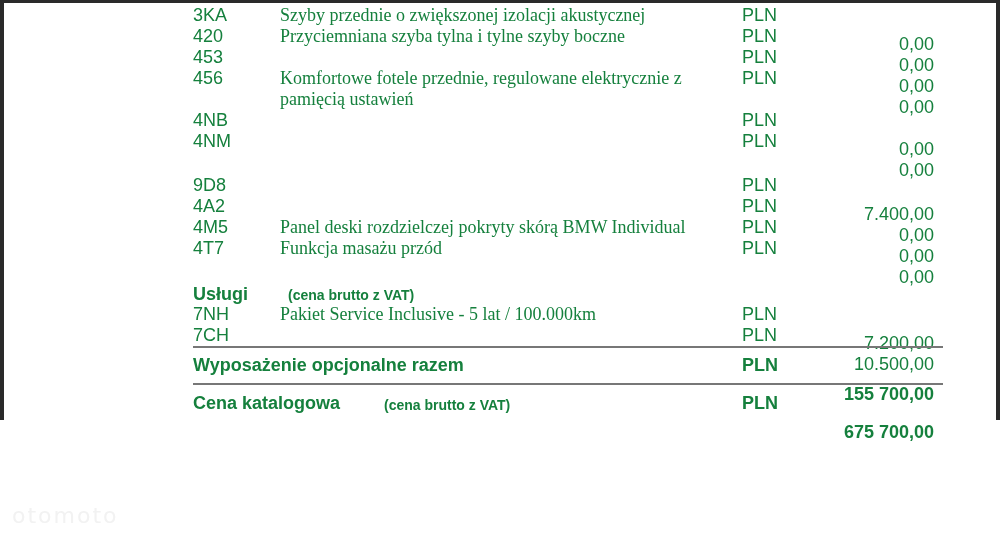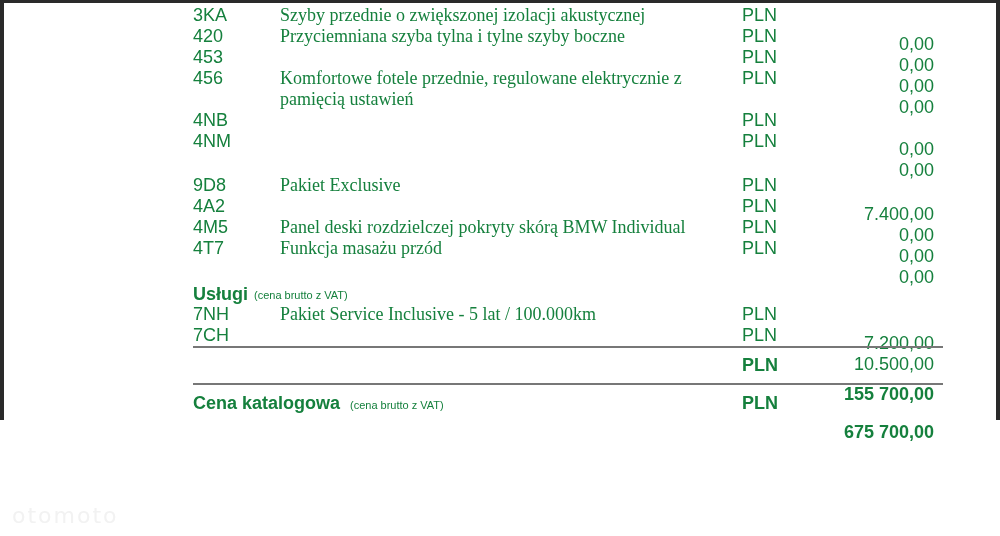--- a/index.html
+++ b/index.html
@@ -17,21 +17,21 @@
     }
     .row {
       position: absolute; left: 193px; width: 745px; height: 21px;
       font-size: 18px; line-height: 21px; color: #15803d;
     }
     .code { position: absolute; left: 0; top: 0; }
     .desc { position: absolute; left: 87px; top: 0; width: 450px; font-family: Liberation Serif, serif; }
     .cur  { position: absolute; left: 549px; top: 0; text-align: right; }
     .amt  { position: absolute; right: 4px; top: 0; text-align: right; margin-top: 29px; }
     .bold { font-weight: bold; }
-    .small { font-size: 11px; font-weight: normal; }
+    .small { font-size: 14px; font-weight: bold; margin-left: 34px; }
     .hline { position: absolute; left: 193px; width: 750px; height: 2px; background: #777; }
     .watermark {
       position: absolute; left: 12px; top: 503px; font-size: 22px; color: #f2f2f2;
       letter-spacing: 2px; font-family: "DejaVu Sans", sans-serif;
     }
   </style>
 </head>
 <body>
 
 <div class="frame"></div>
@@ -69,21 +69,20 @@
   <span class="amt">0,00</span>
 </div>
 <div class="row" style="top:131px">
   <span class="code">4NM</span>
   <span class="cur">PLN</span>
   <span class="amt">0,00</span>
 </div>
 
 <div class="row" style="top:175px">
   <span class="code">9D8</span>
-  <span class="desc">Pakiet Exclusive</span>
   <span class="cur">PLN</span>
   <span class="amt">7.400,00</span>
 </div>
 <div class="row" style="top:196px">
   <span class="code">4A2</span>
   <span class="cur">PLN</span>
   <span class="amt">0,00</span>
 </div>
 <div class="row" style="top:217px">
   <span class="code">4M5</span>
@@ -110,20 +109,21 @@
 </div>
 <div class="row" style="top:325px">
   <span class="code">7CH</span>
   <span class="cur">PLN</span>
   <span class="amt">10.500,00</span>
 </div>
 
 <div class="hline" style="top:346px"></div>
 
 <div class="row bold" style="top:355px">
+  <span class="code">Wyposażenie opcjonalne razem</span>
   <span class="cur">PLN</span>
   <span class="amt">155 700,00</span>
 </div>
 
 <div class="hline" style="top:383px"></div>
 
 <div class="row bold" style="top:393px">
   <span class="code">Cena katalogowa</span>
   <span class="small" style="position:absolute;left:157px;top:2px">(cena brutto z VAT)</span>
   <span class="cur">PLN</span>

